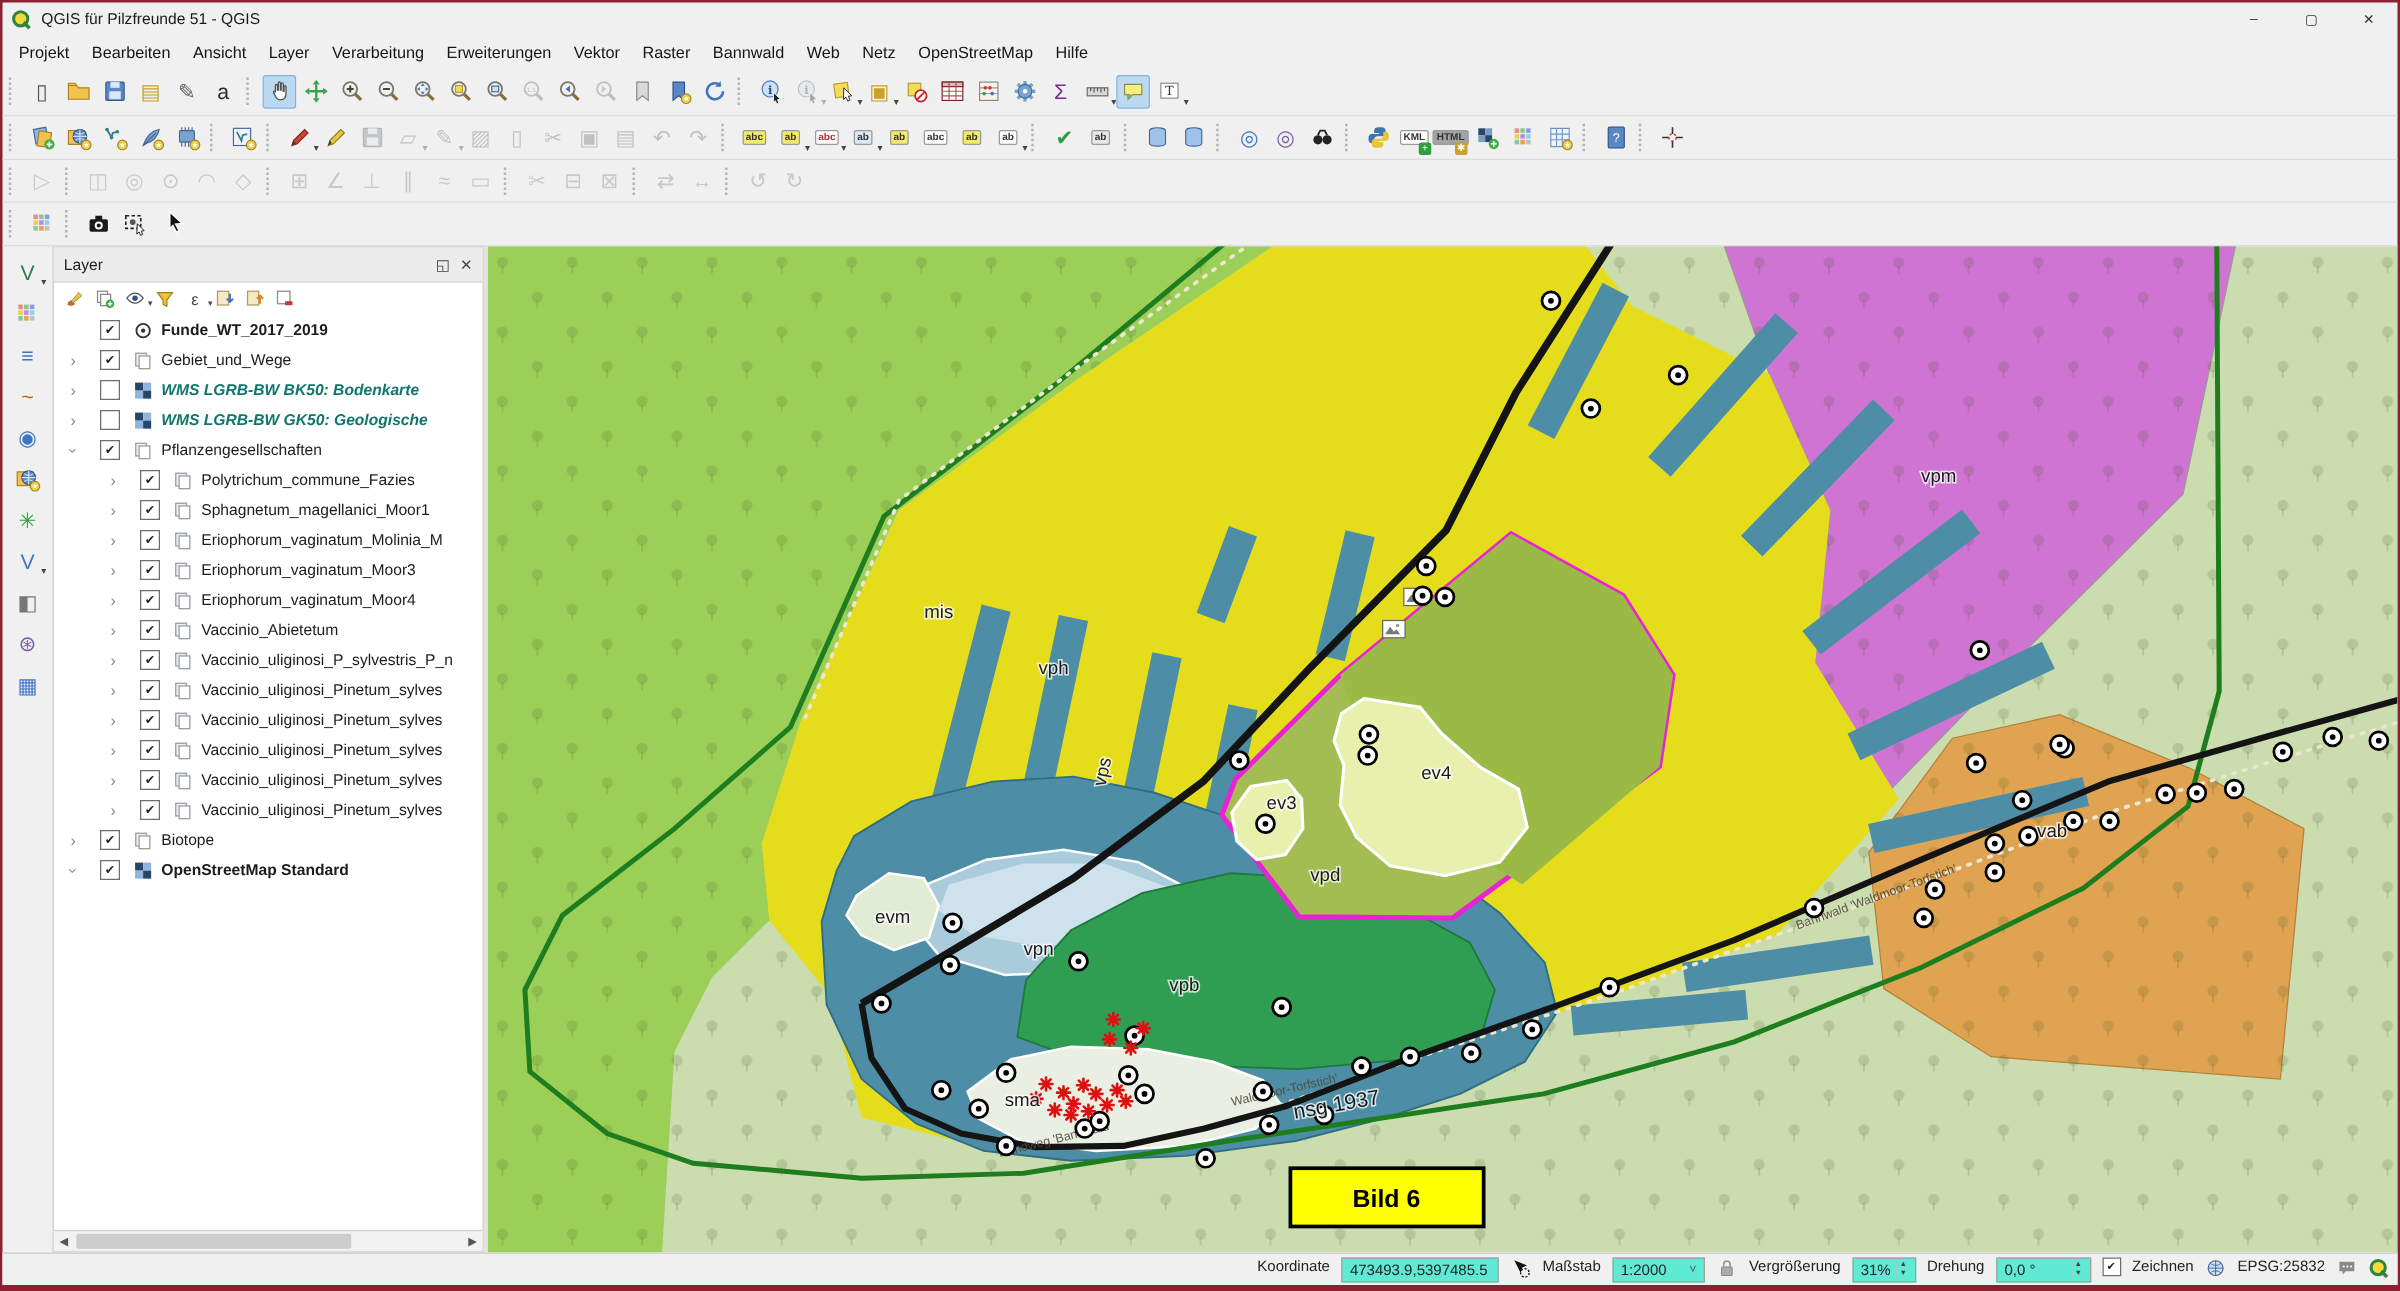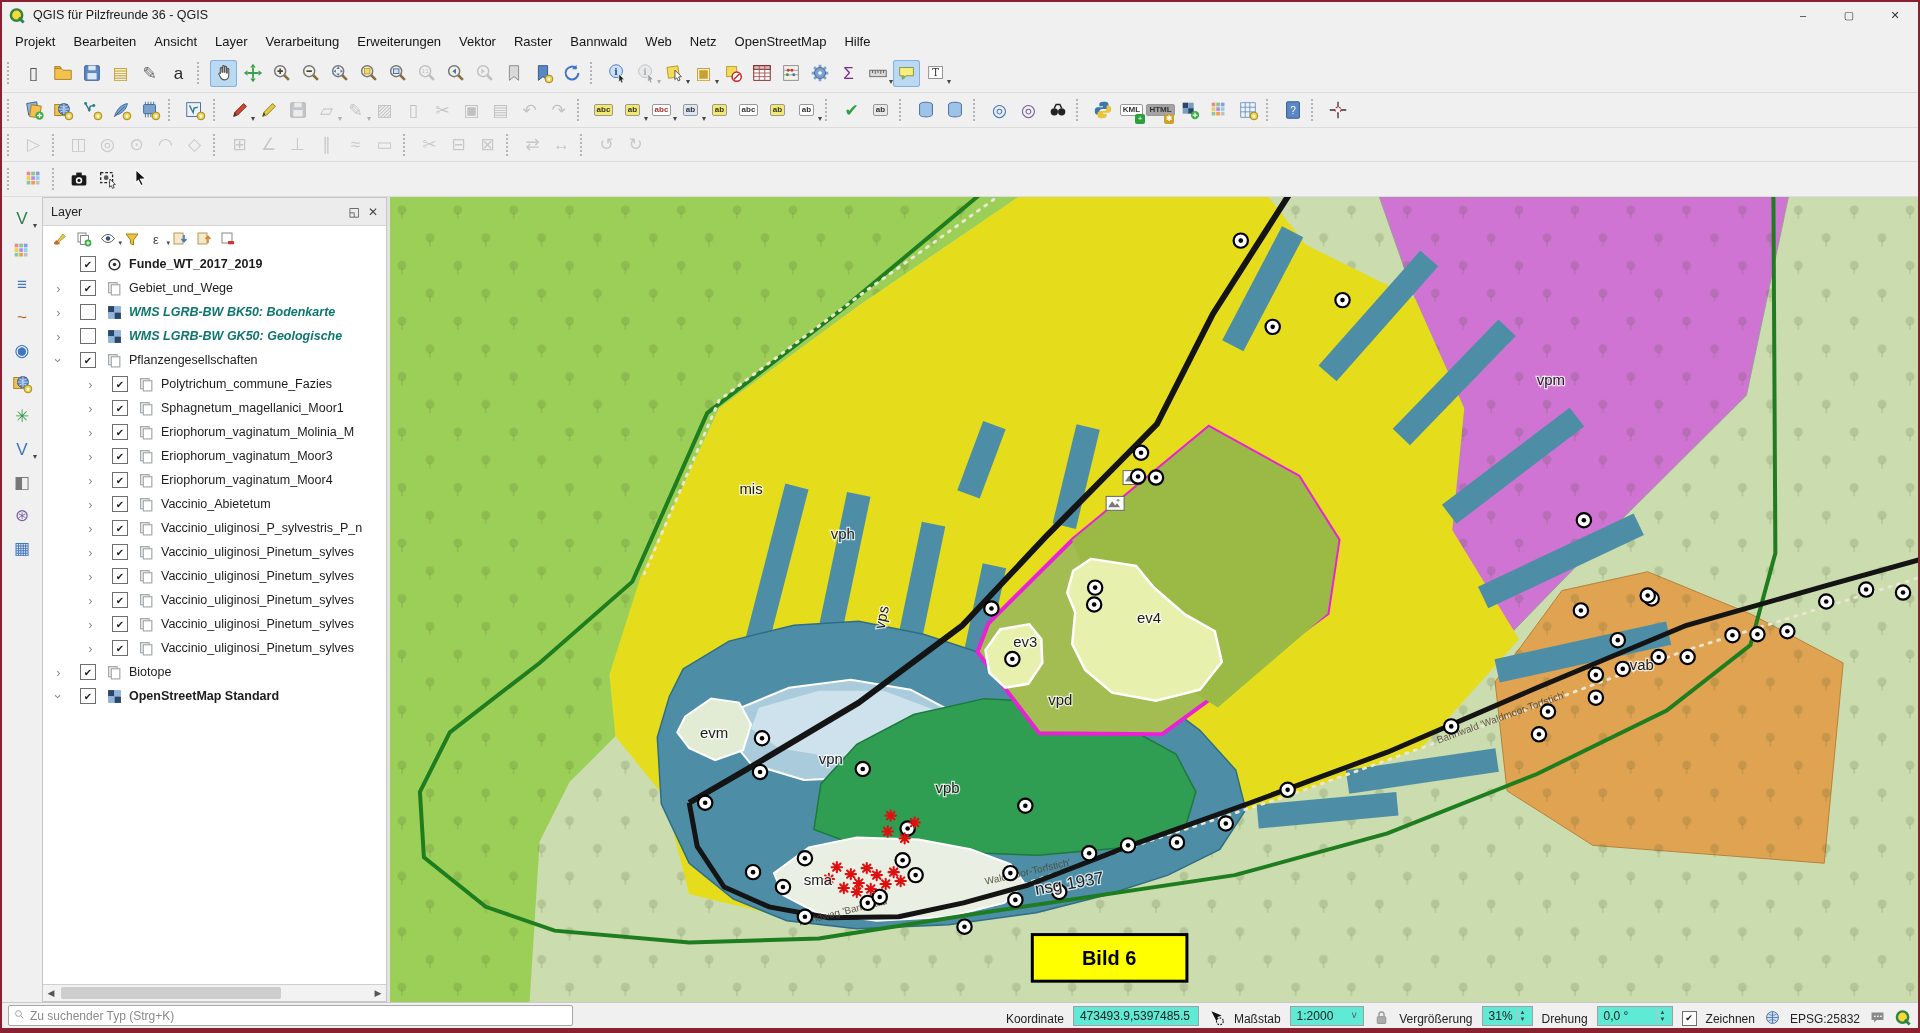--- a/index.html
+++ b/index.html
@@ -46,21 +46,21 @@
   .tlabel.i{font-style:italic;color:#0f766e;font-weight:bold}
   .pscroll{height:16px;border-top:1px solid #d0d0d0;background:#f2f2f2;display:flex;align-items:center;flex:none;position:relative}
   .parrow{width:16px;text-align:center;font-size:9px;color:#555}
   .pthumb{position:absolute;left:18px;width:220px;top:2px;bottom:2px;background:#cdcdcd;border-radius:2px}
   .splitter{width:3px;background:#e2e2e2;flex:none}
   .canvas{flex:1;position:relative;overflow:hidden}
   #map{position:absolute;inset:0;width:100%;height:100%}
   .statusbar{height:25px;background:#f0f0f0;border-top:1px solid #c9c9c9;display:flex;align-items:center;font-size:12px;color:#222;padding:0 6px;gap:8px;flex:none}
   .searchbox{width:555px;height:19px;border:1px solid #a8a8a8;border-radius:2px;background:#fff;display:flex;align-items:center;gap:4px;padding:0 4px;color:#8a8a8a}
   .searchbox svg{width:13px;height:13px}
-  .sb-right{margin-left:auto;display:flex;align-items:flex-end;gap:9px}
+  .sb-right{margin-left:auto;display:flex;align-items:flex-start;gap:9px}
   .sbx{border:1px solid #a0a0a0;background:#5eead4;height:18px;display:flex;align-items:center;padding:0 6px;font-size:12px;color:#222}
   .spin{display:flex;flex-direction:column;justify-content:center;font-size:6px;color:#444;line-height:1.1;border-left:1px solid #c0c0c0;padding-left:2px;margin-left:4px}
   .chev{margin-left:18px;color:#555;font-size:10px}
   .sicon svg{width:17px;height:17px;display:block}
   .cbx{width:13px;height:13px;border:1px solid #6e6e6e;background:#fff;display:flex;align-items:center;justify-content:center;font-size:9px;color:#222}
   #cursor{position:absolute;left:128px;top:6px;width:20px;height:22px;z-index:5}
   .mlabel{font-family:"Liberation Sans",sans-serif;fill:#1b1b1b;paint-order:stroke;stroke:#ffffff;stroke-width:2.5px;stroke-opacity:.75}
   .plabel{font-family:"Liberation Sans",sans-serif;fill:#50493a;opacity:.9}
 </style>
 </head>
@@ -69,21 +69,21 @@
 <div id="win">
 
   <div class="titlebar">
     <span class="qlogo">
         <svg viewBox="0 0 18 18">
           <circle cx="8" cy="8.5" r="6" fill="#f8d83a"></circle>
           <circle cx="8" cy="8.5" r="6" fill="none" stroke="#2e8540" stroke-width="2.6"></circle>
           <path d="M10.5 11.5l5 5" stroke="#2e8540" stroke-width="3"></path>
         </svg>
       </span>
-    <span class="title">QGIS für Pilzfreunde 36 - QGIS</span>
+    <span class="title">QGIS für Pilzfreunde 51 - QGIS</span>
     <span class="wbtns">
       <span class="wb">–</span>
       <span class="wb">▢</span>
       <span class="wb">✕</span>
     </span>
   </div>
 
   <div class="menubar" id="menubar">
       <span class="mi">Projekt</span>
       <span class="mi">Bearbeiten</span>
@@ -1309,27 +1309,20 @@
 
         <g>
           <rect x="644" y="744" width="155" height="47" fill="#ffff00" stroke="#000" stroke-width="3"></rect>
           <text x="721" y="775" text-anchor="middle" font-size="20" font-weight="bold" fill="#000" font-family="Liberation Sans, sans-serif">Bild 6</text>
         </g>
       </svg>
     </div>
   </div>
 
   <div class="statusbar">
-    <div class="searchbox">
-      <span><svg viewBox="0 0 20 20">
-            <circle cx="8.5" cy="8.5" r="4.5" fill="none" stroke="#999" stroke-width="1.4"></circle>
-            <path d="M12 12l4 4" stroke="#999" stroke-width="1.4"></path>
-          </svg></span>
-      <span>Zu suchender Typ (Strg+K)</span>
-    </div>
     <div class="sb-right">
       <span>Koordinate</span>
       <span class="sbx" style="width:112px">473493.9,5397485.5</span>
       <span class="sicon">
           <svg viewBox="0 0 20 20">
             <path d="M4 2.5l6 12 1.5-5 4.5-2z" fill="#111"></path>
             <circle cx="14" cy="14.5" r="4" fill="none" stroke="#111" stroke-width="1.3" stroke-dasharray="2 1.6"></circle>
           </svg>
         </span>
       <span>Maßstab</span>

